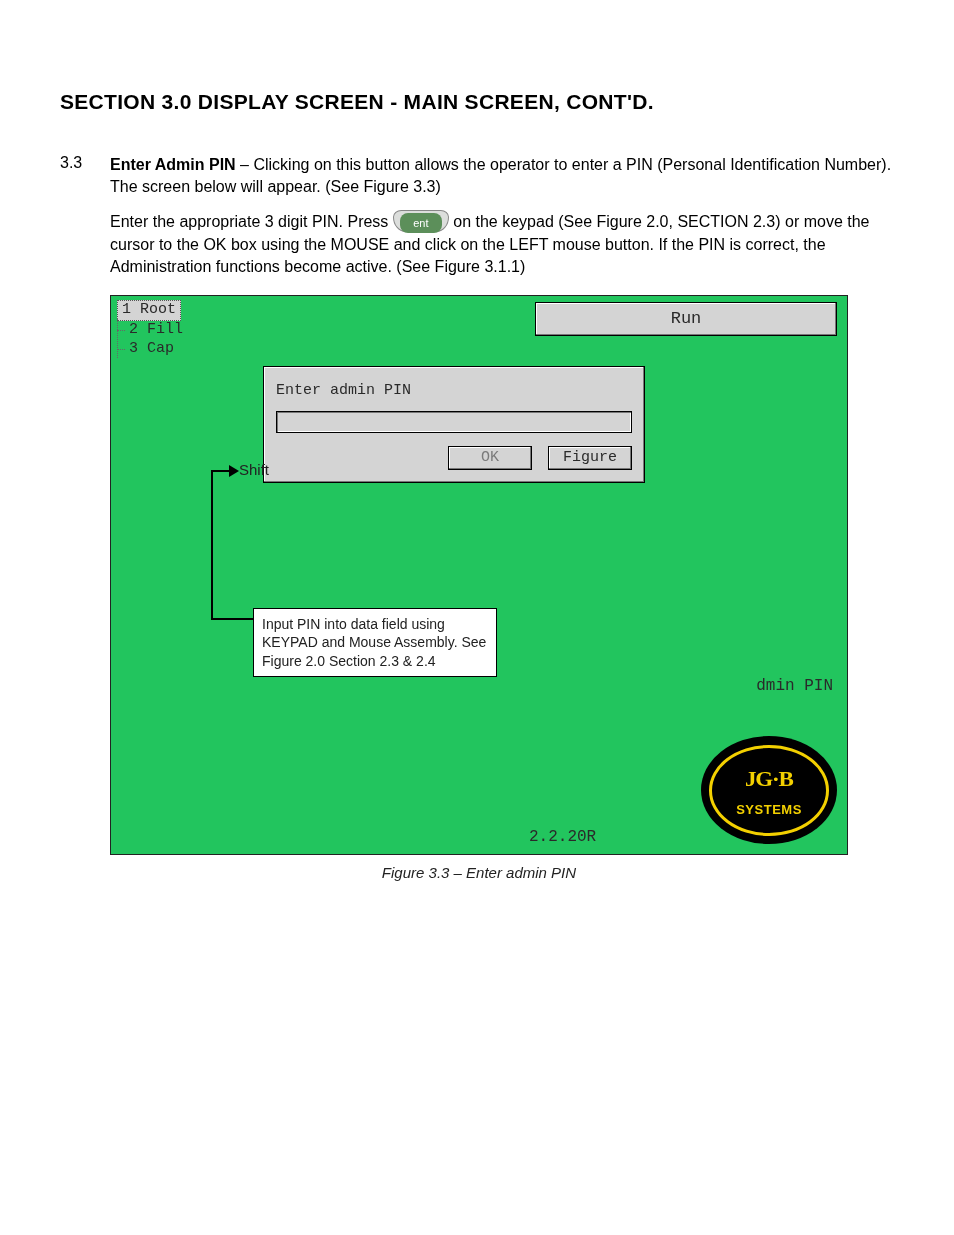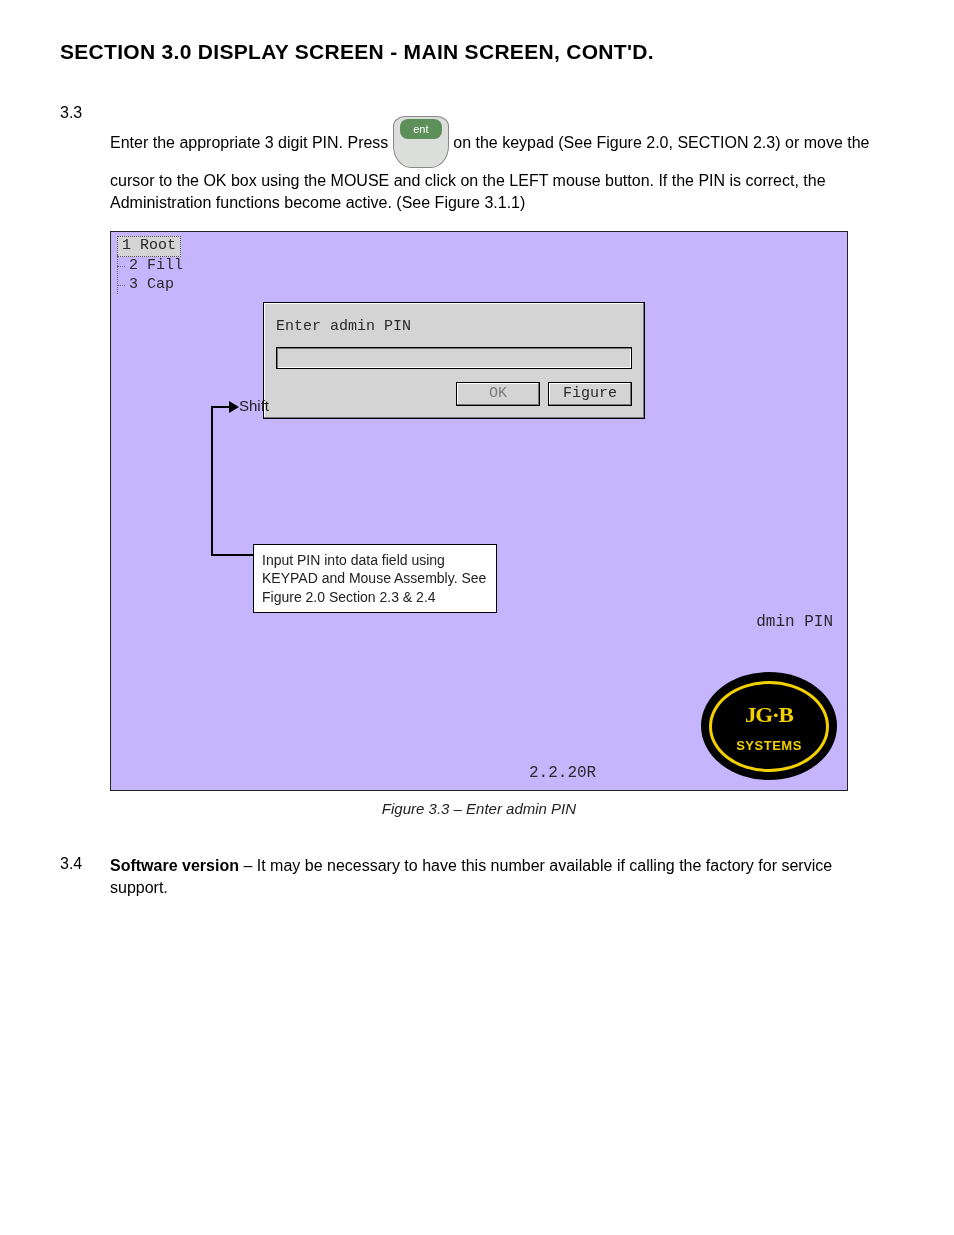--- a/index.html
+++ b/index.html
@@ -4,21 +4,21 @@
 <style>
   * { box-sizing: border-box; }
   body {
     margin: 0;
     padding: 0;
     background: #fff;
     font-family: Arial, Helvetica, sans-serif;
     width: 954px;
   }
   .page {
-    padding: 40px 60px 40px 60px;
+    padding: 90px 60px 40px 60px;
   }
   h1.section-title {
     font-size: 21px;
     font-weight: bold;
     margin: 0 0 40px 0;
     letter-spacing: 0.3px;
   }
   .entry {
     display: flex;
     gap: 18px;
@@ -32,21 +32,21 @@
   .entry-body {
     font-size: 16px;
     line-height: 1.35;
     flex: 1;
   }
   .entry-body .lead { font-weight: bold; }
   .inline-key {
     display: inline-block;
     vertical-align: middle;
     width: 56px;
-    height: 52px;
+    height: 22px;
     background: #dcdedc;
     border: 1px solid #888;
     border-radius: 12px 12px 18px 18px / 10px 10px 22px 22px;
     position: relative;
     top: -2px;
   }
   .inline-key .cap {
     position: absolute;
     top: 2px; left: 6px; right: 6px; height: 20px;
     background: #5c8f5a;
@@ -57,21 +57,21 @@
     color: #fff;
     font-size: 11px;
   }
   .figure-wrap {
     margin: 18px 0 10px 0;
   }
   .screenshot {
     width: 738px;
     height: 560px;
     border: 1px solid #222;
-    background: #c4b5fd;
+    background: #22c55e;
     position: relative;
     font-family: "Courier New", monospace;
     color: #2a2a2a;
     overflow: hidden;
   }
   
   .tree {
     position: absolute;
     left: 6px; top: 4px;
     width: 110px;
@@ -133,21 +133,21 @@
     border: 1px solid #000;
     box-shadow: inset 1px 1px 0 #777, inset -1px -1px 0 #fff;
     background: #d4d4d4;
     padding: 0 4px;
     font-family: "Courier New", monospace;
     font-size: 14px;
   }
   .dlg-row2 {
     display: flex;
     justify-content: flex-end;
-    gap: 8px;
+    gap: 16px;
     margin-top: 12px;
     position: relative;
   }
   .dlg-btn {
     width: 84px; height: 24px;
     border: 1px solid #000;
     box-shadow: inset -1px -1px 0 #777, inset 1px 1px 0 #fff;
     background: #d4d4d4;
     display: flex; align-items: center; justify-content: center;
     font-family: "Courier New", monospace;
@@ -277,36 +277,40 @@
 </style>
 </head>
 <body>
 
 <div class="page">
   <h1 class="section-title">SECTION 3.0 DISPLAY SCREEN - MAIN SCREEN, CONT'D.</h1>
 
   <div class="entry">
     <div class="entry-num">3.3</div>
     <div class="entry-body">
+      <div>
+        <span class="lead">Enter Admin PIN</span><span> – Clicking on this button allows the operator to enter a PIN (Personal Identification Number). The screen below will appear. (See Figure 3.3)</span>
+      </div>
       <div style="height:14px"></div>
       <div>
         <span>Enter the appropriate 3 digit PIN. Press </span>
         <span class="inline-key"><span class="cap">ent</span></span>
         <span> on the keypad (See Figure 2.0, SECTION 2.3) or move the cursor to the OK box using the MOUSE and click on the LEFT mouse button. If the PIN is correct, the Administration functions become active. (See Figure 3.1.1)</span>
       </div>
 
       <div class="figure-wrap">
         <div class="screenshot">
           <div class="tree">
             <span class="vline"></span>
             <div class="root">1 Root</div>
             <div class="row2">2 Fill</div>
             <div class="row3">3 Cap</div>
           </div>
 
+          <div class="run-btn">Run</div>
 
           <div class="dialog">
             <div class="dlg-label">Enter admin PIN</div>
             <input class="dlg-input" value="" style="">
             <div class="dlg-row2">
               <div class="dlg-btn disabled">OK</div>
               <div class="dlg-btn">Figure</div>
             </div>
           </div>
 
@@ -327,20 +331,14 @@
                 <div class="sys">SYSTEMS</div>
               </div>
             </div>
           </div>
         </div>
         <div class="caption">Figure 3.3 – Enter admin PIN</div>
       </div>
     </div>
   </div>
 
-  <div class="entry" style="margin-top:26px">
-    <div class="entry-num">3.4</div>
-    <div class="entry-body">
-      <span class="lead">Software version</span><span> – It may be necessary to have this number available if calling the factory for service support.</span>
-    </div>
-  </div>
 
 </div>
 
 </body></html>

